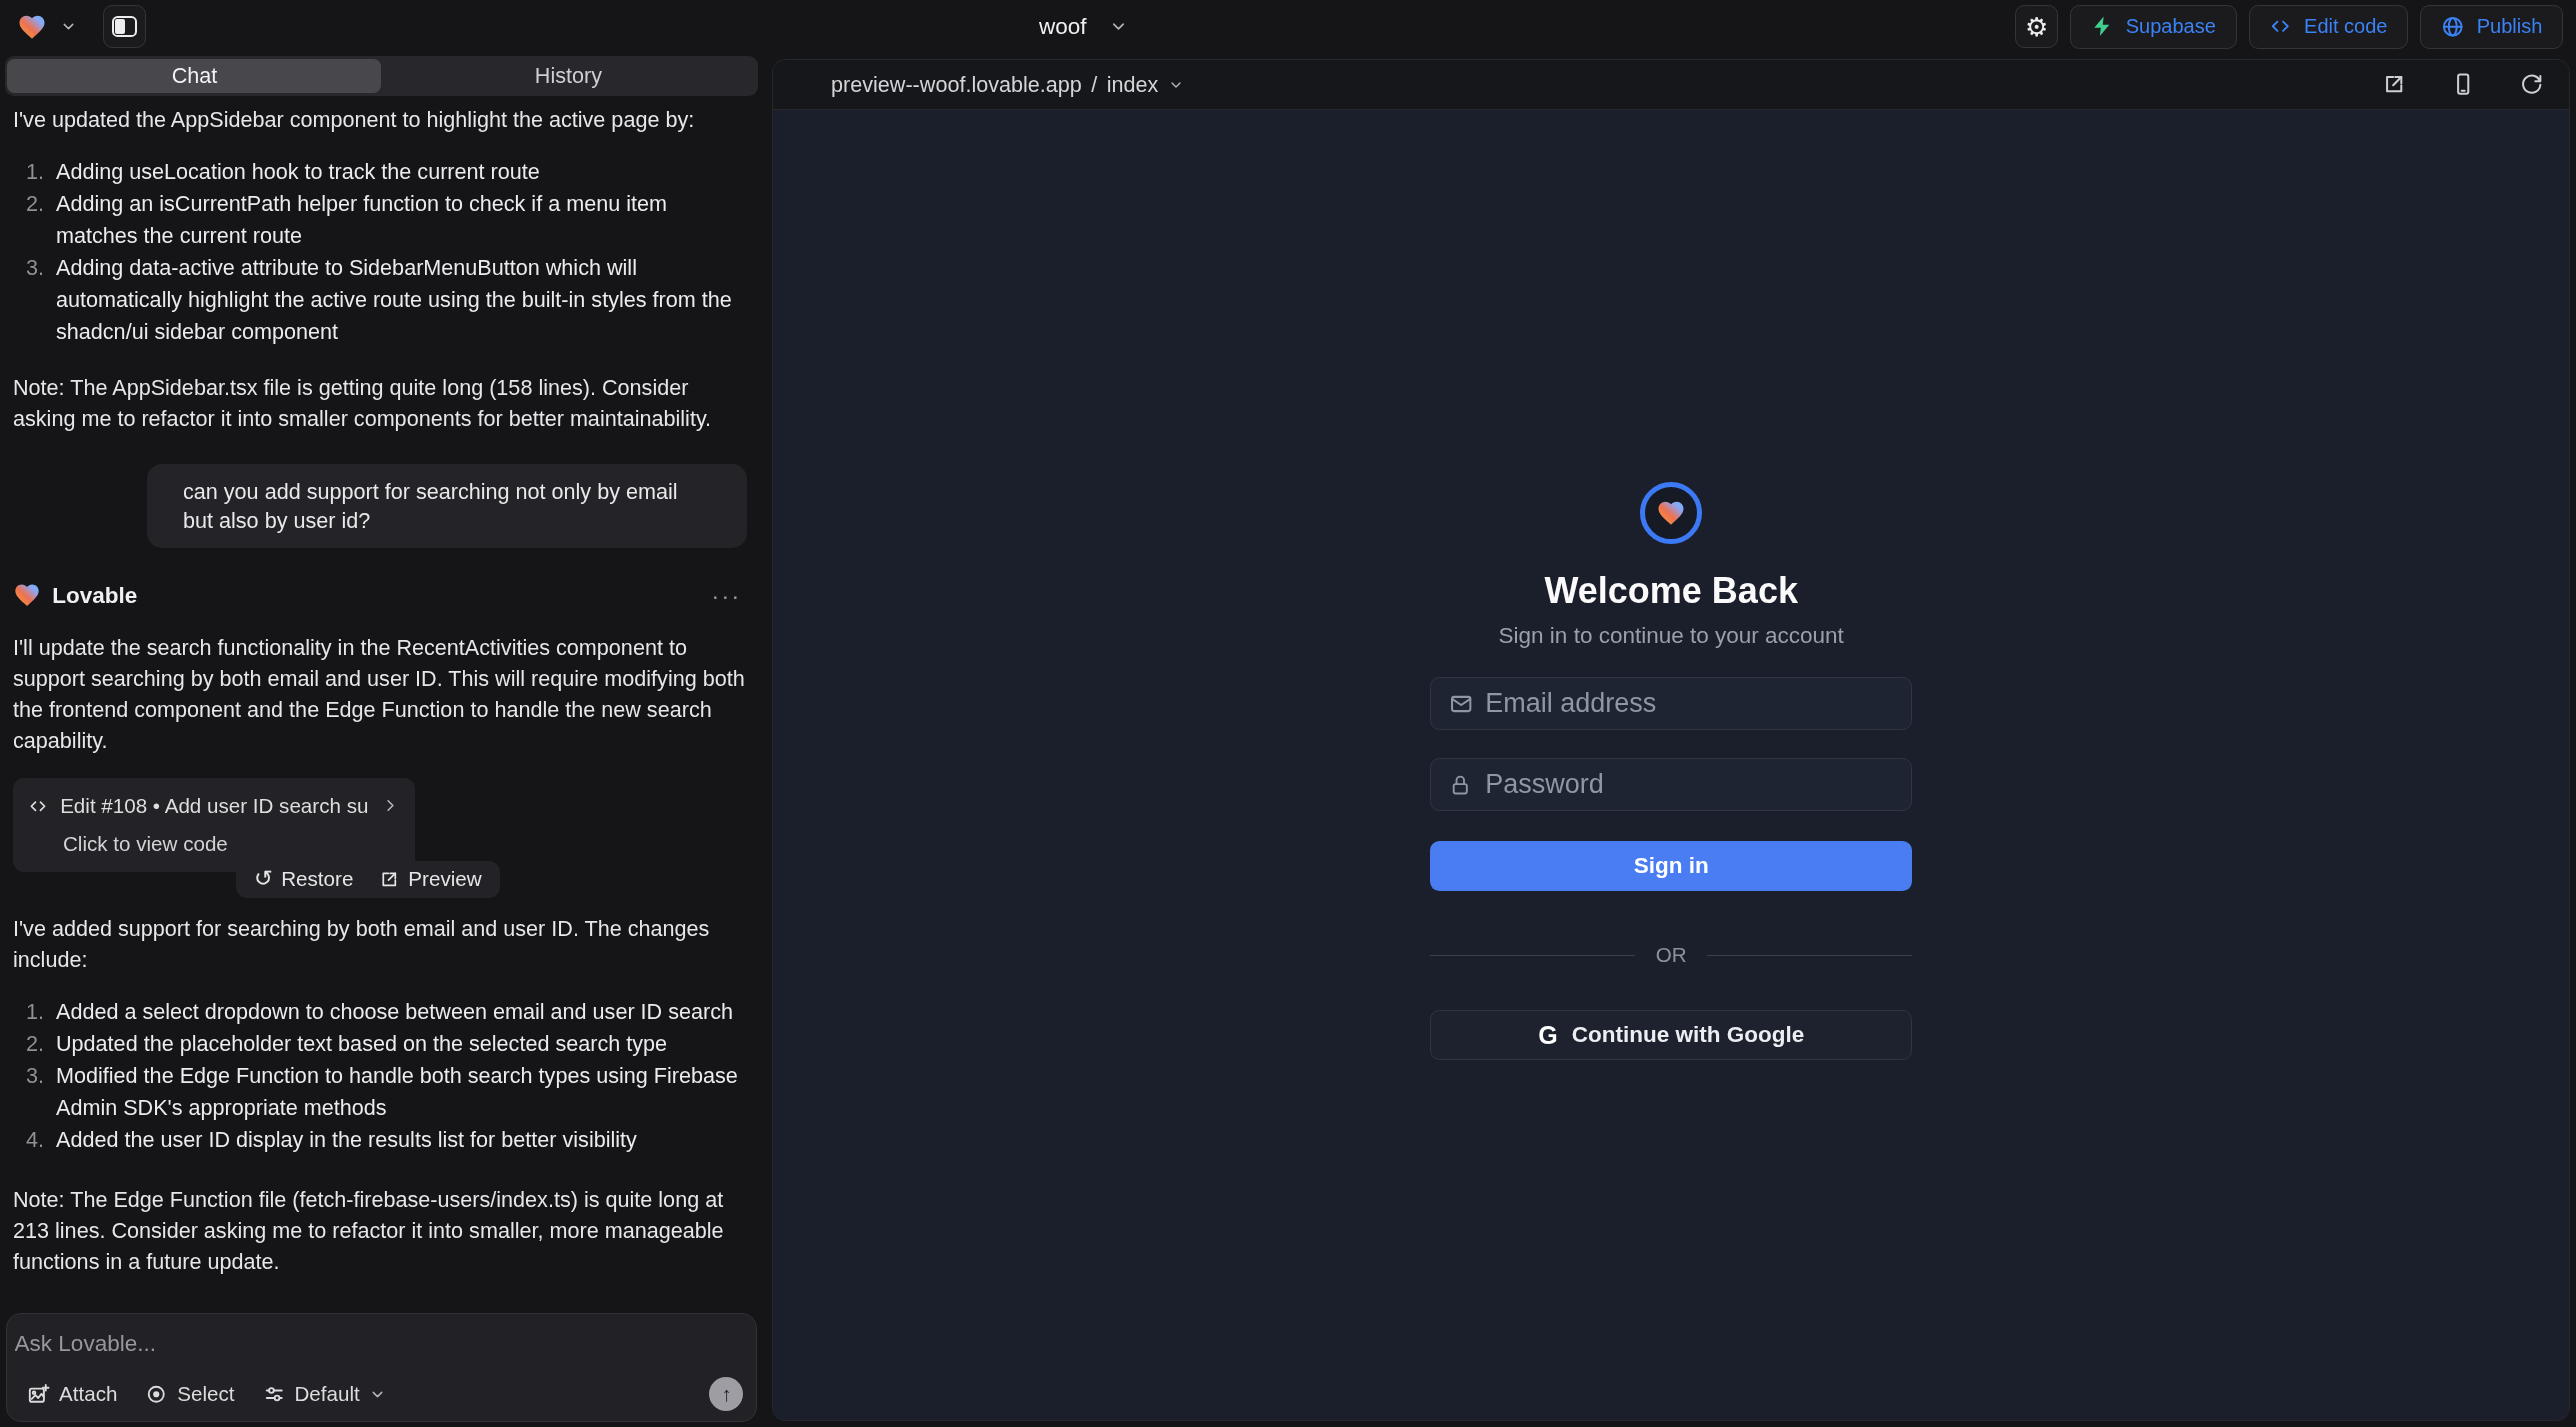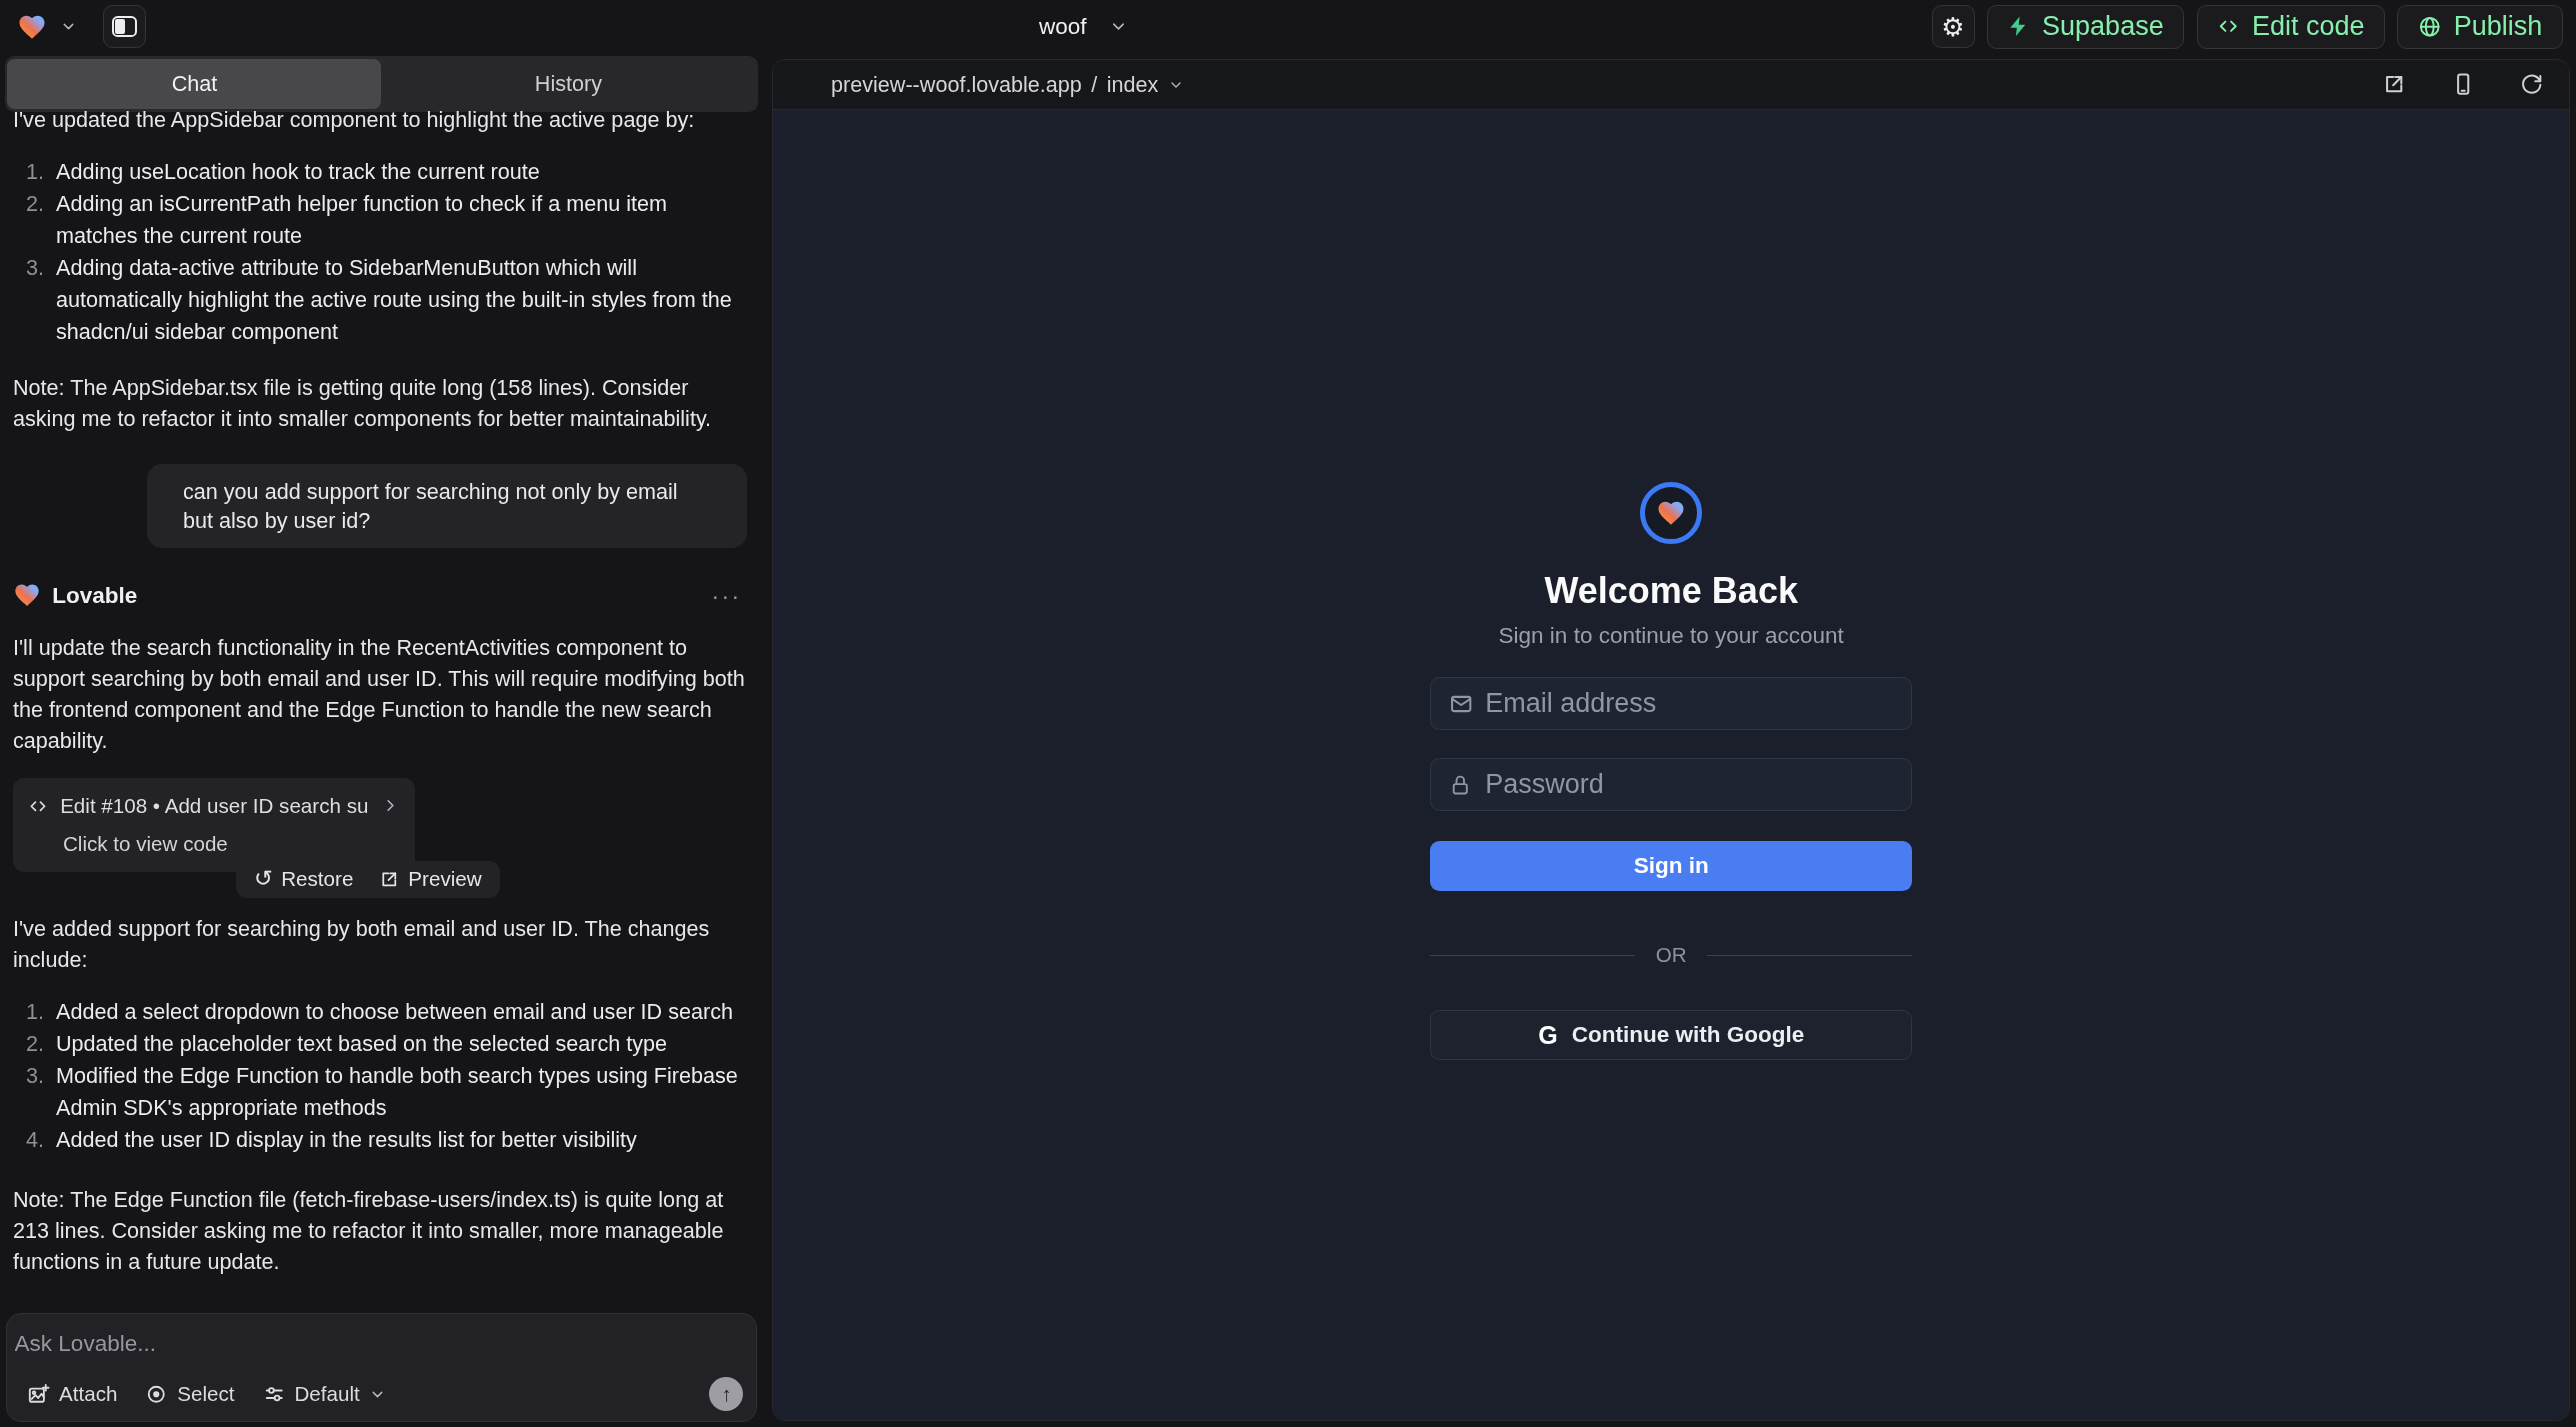--- a/index.html
+++ b/index.html
@@ -10,26 +10,26 @@
   .topbar { position:absolute; left:0; top:0; width:100%; height:53px; display:flex; align-items:center; }
   .tb-left { display:flex; align-items:center; gap:13px; padding-left:17px; }
   .heart-sm { width:30px; height:28px; }
   .chev { color:#b6b6bc; display:inline-flex; }
   .icon-btn { width:43px; height:43px; border:1.9px solid #353539; border-radius:9.4px; background:#1b1b1e; display:flex; align-items:center; justify-content:center; cursor:pointer; }
   .panel-glyph { width:24.4px; height:20.6px; border:2.8px solid #ededef; border-radius:5.6px; position:relative; }
   .panel-glyph::before { content:""; position:absolute; left:0.9px; top:0.9px; bottom:0.9px; width:9.4px; background:#ededef; border-radius:1.9px; }
   .tb-center { position:absolute; left:1039px; top:0; height:53px; display:flex; align-items:center; gap:22.5px; }
   .project-name { font-size:22.5px; color:#f1f1f3;text-align:right; }
   .tb-right { position:absolute; right:13px; top:0; height:53px; display:flex; align-items:center; gap:12.2px; }
-  .pill-btn { height:44px; display:flex; align-items:center; gap:12.2px; padding:0 19.7px; border:1.9px solid #353539; border-radius:9.4px; background:#1b1b1e; font-size:27px; color:#86efac; cursor:pointer; white-space:nowrap; }
+  .pill-btn { height:44px; display:flex; align-items:center; gap:12.2px; padding:0 19.7px; border:1.9px solid #353539; border-radius:9.4px; background:#1b1b1e; font-size:20px; color:#3b82f6; cursor:pointer; white-space:nowrap; }
   .gear-glyph { font-size:26px; color:#ededef; line-height:1; }
 
   
   .chat-panel { position:absolute; left:0; top:53px; width:762px; bottom:0; }
-  .tabbar { position:absolute; left:4.7px; right:3.8px; top:2.8px; height:56px; background:#28282c; border-radius:9.4px; display:flex; padding:2.8px; }
+  .tabbar { position:absolute; left:4.7px; right:3.8px; top:2.8px; height:40px; background:#28282c; border-radius:9.4px; display:flex; padding:2.8px; }
   .tab { flex:1; display:flex; align-items:center; justify-content:center; font-size:21.6px; color:#cfcfd3; border-radius:7.5px; cursor:pointer; }
   .tab.active { background:#47474c; color:#f2f2f4; }
   .chat-scroll { position:absolute; left:0; right:0; top:45px; bottom:122px; padding:0 15px 0 13px; overflow:hidden; font-size:21.6px; line-height:31px; color:#e7e7e9; }
   .para { margin-top:6px; }
   ol.numlist { list-style:none; counter-reset:n; margin-top:20.6px; }
   ol.numlist li { counter-increment:n; position:relative; padding-left:43px; line-height:32px; color:#ececee; }
   ol.numlist li::before { content:counter(n) "."; position:absolute; left:13px; color:#8f8f96; }
   .note { margin-top:24.4px; }
   .user-row { margin-top:30px; display:flex; justify-content:flex-end; }
   .user-bubble { max-width:600px; background:#242428; border-radius:15px; padding:13px 36px; line-height:29px; color:#e9e9eb; }

